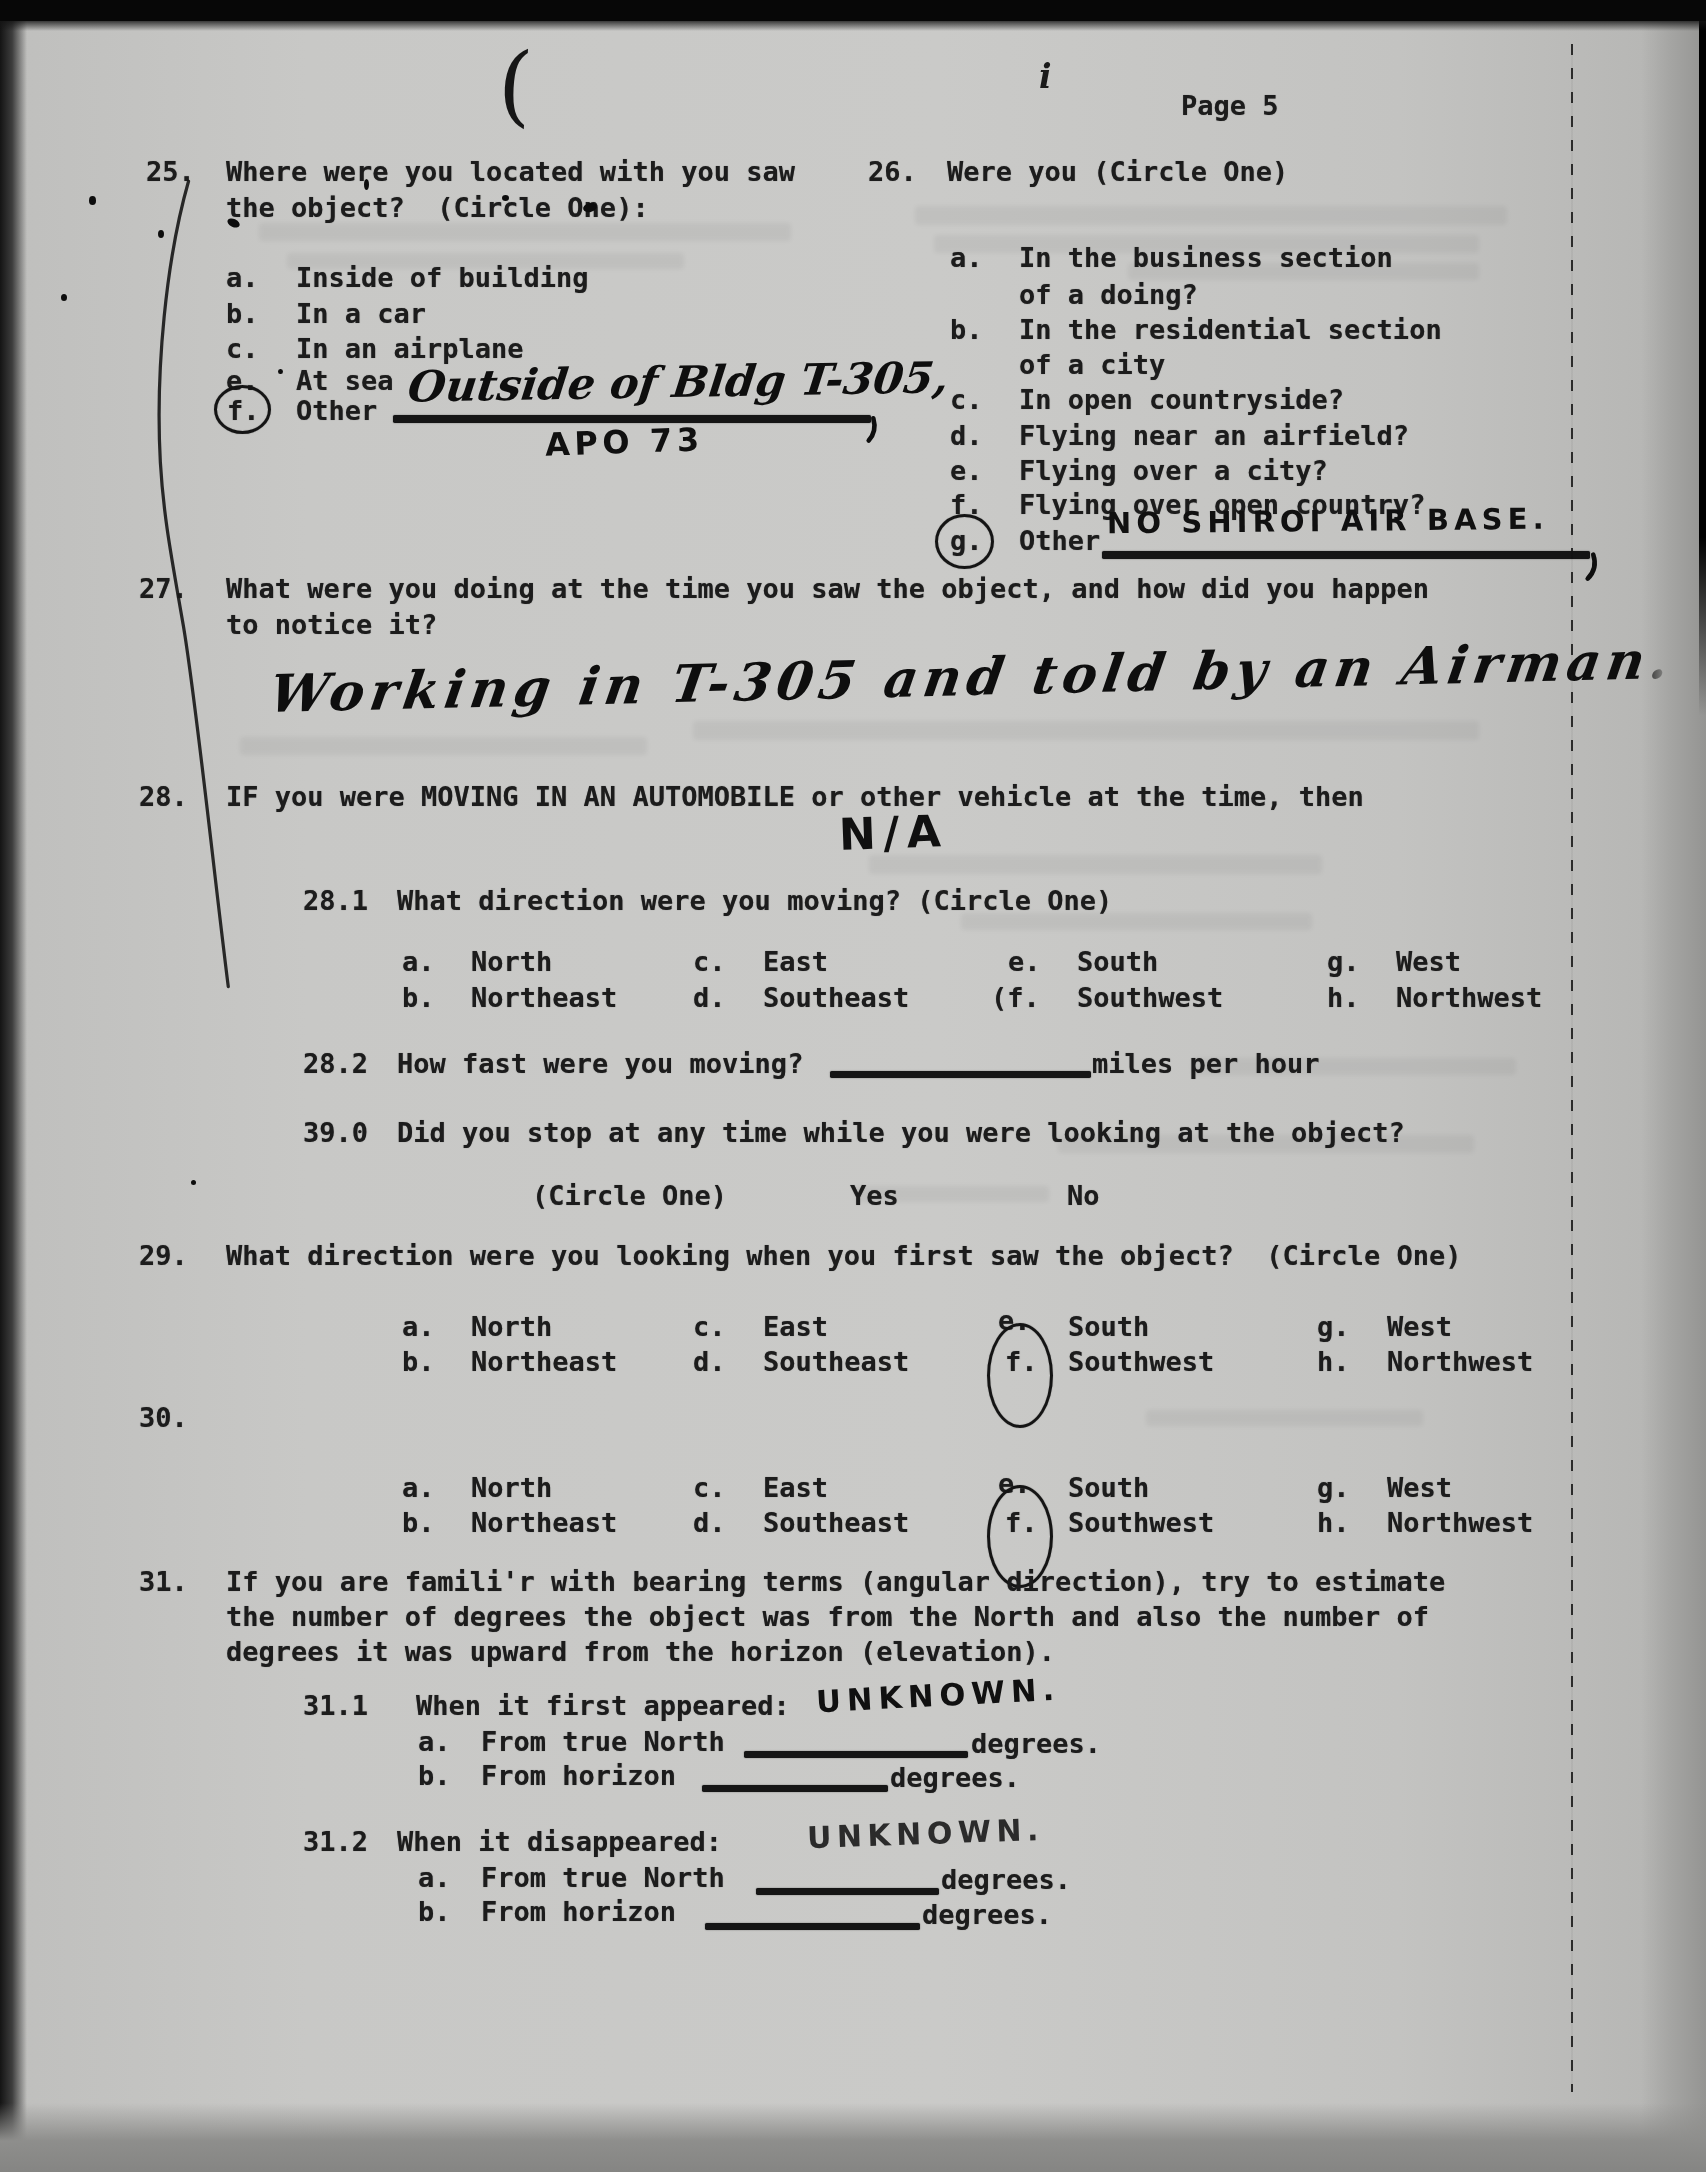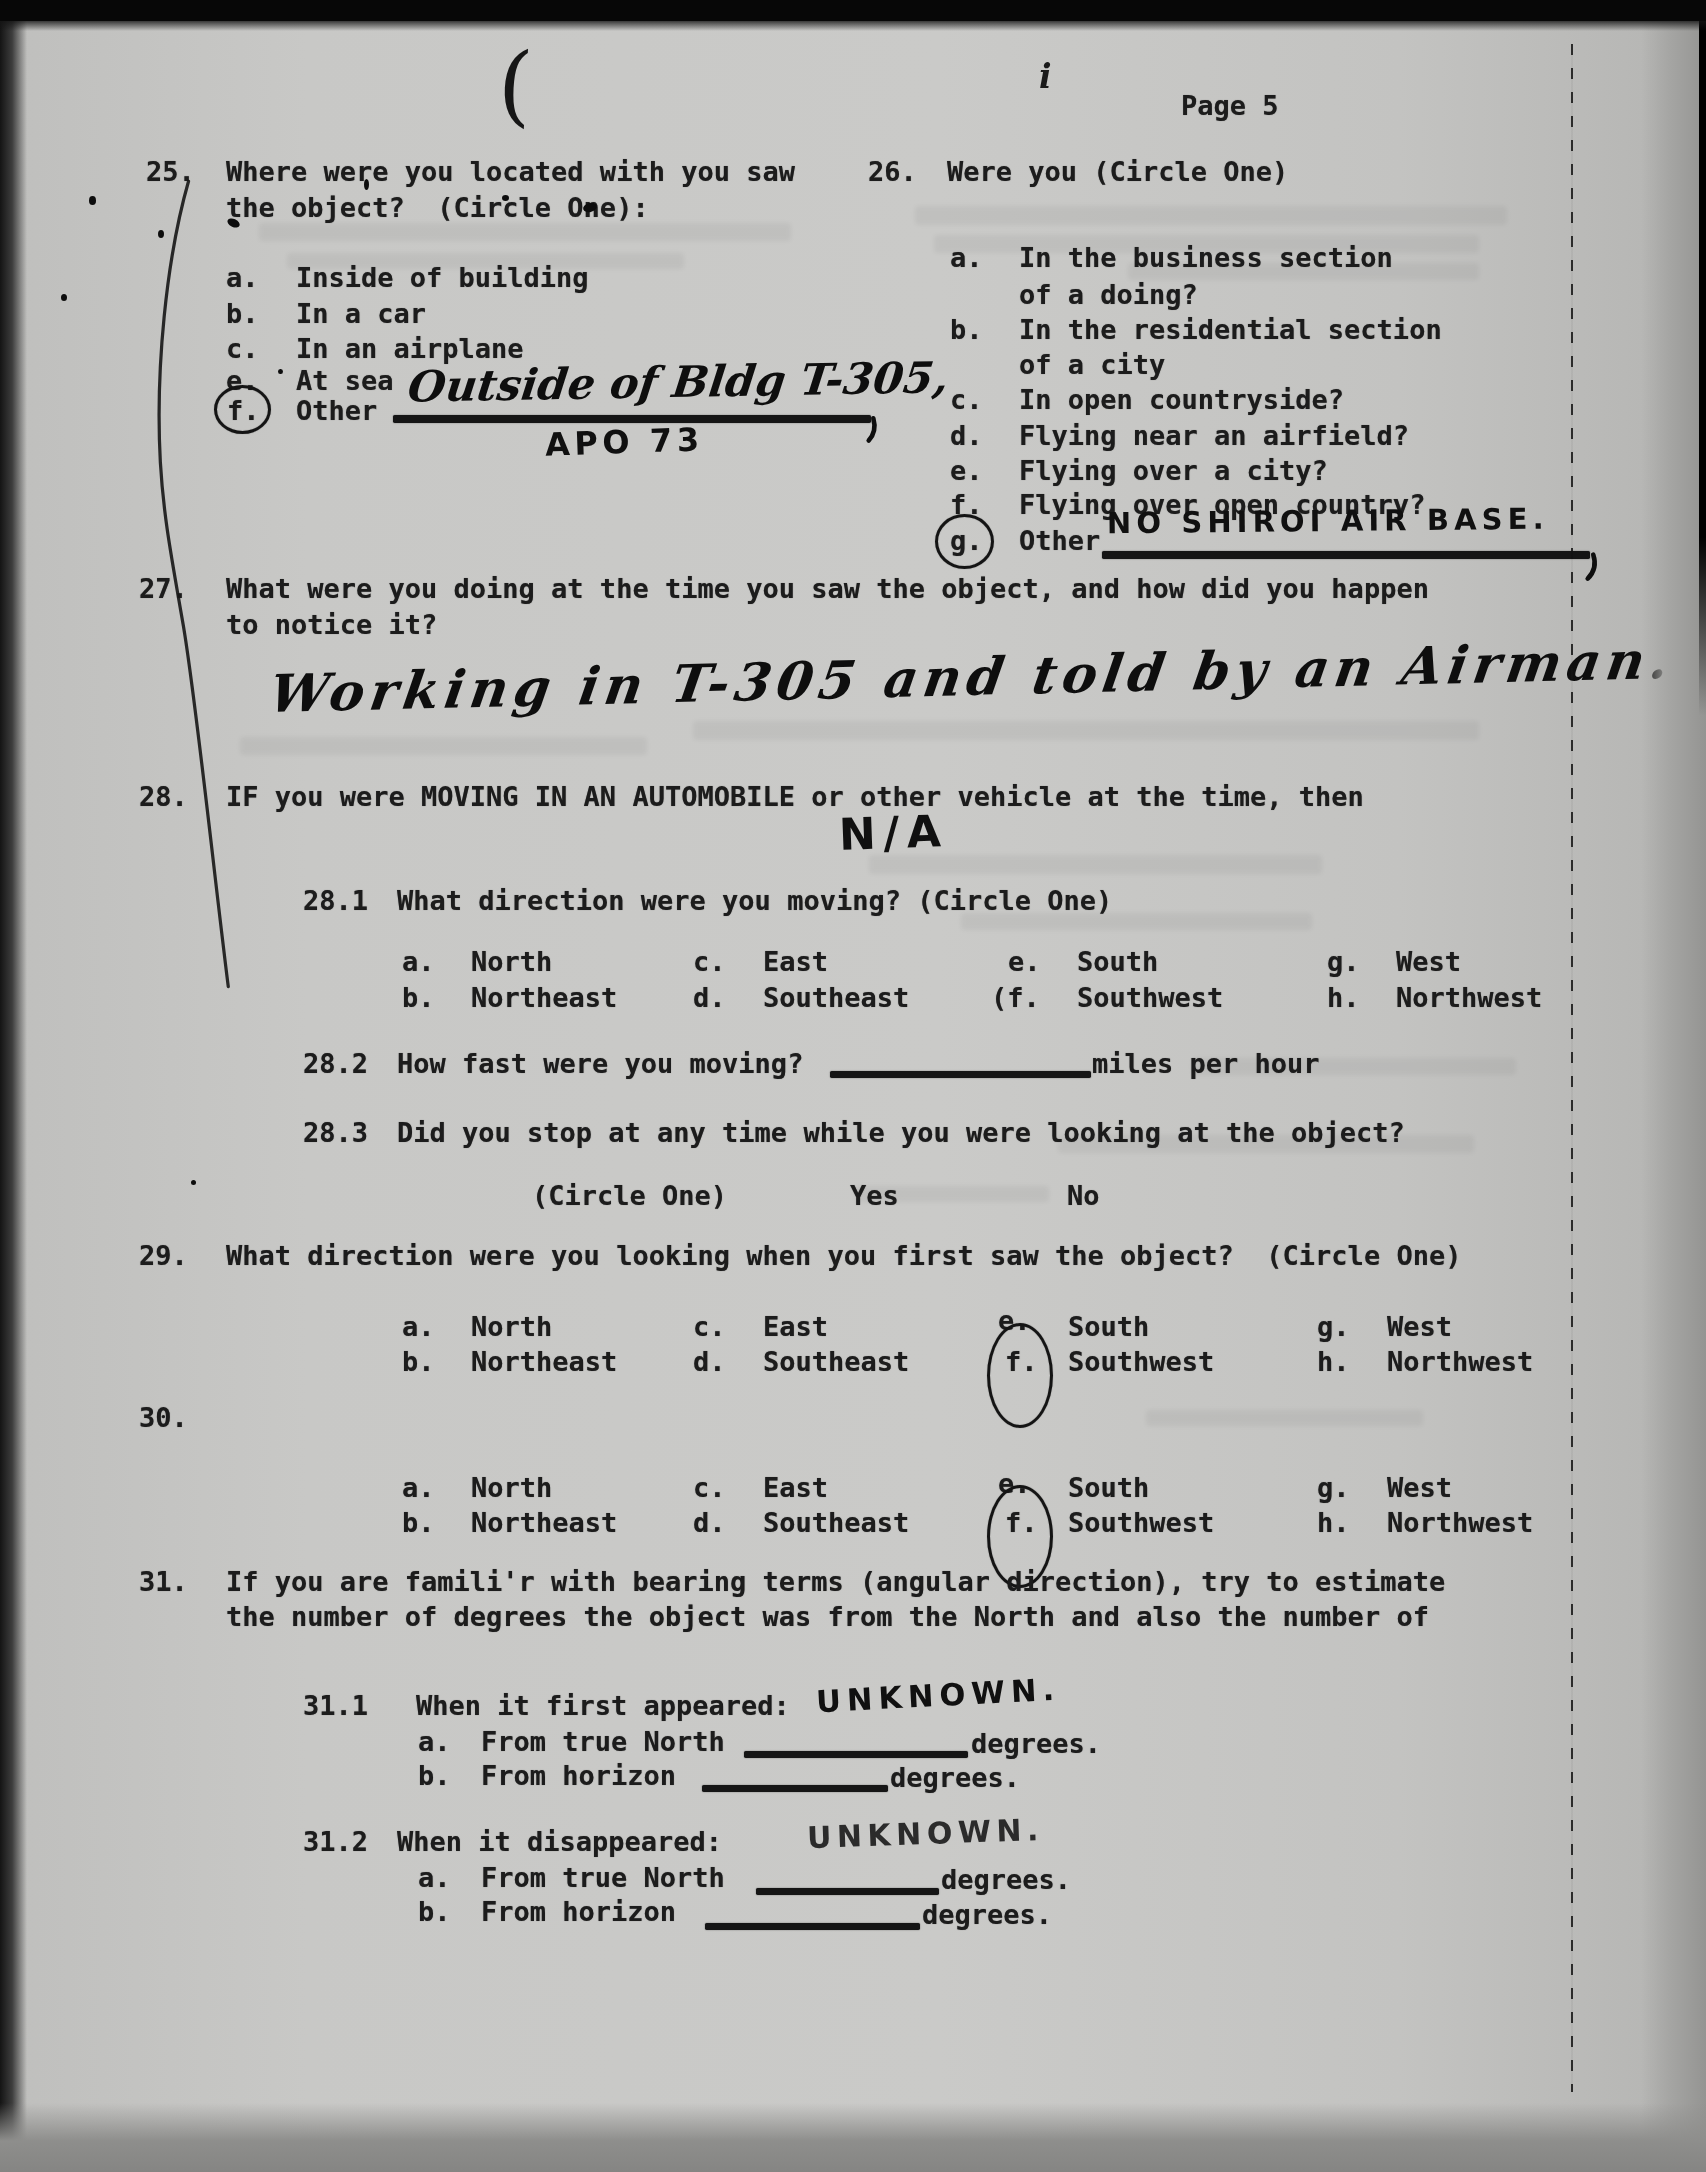--- a/index.html
+++ b/index.html
@@ -110,21 +110,21 @@
   <span class="typed" style="left:991px;top:984px;">(f.</span>
   <span class="typed" style="left:1077px;top:984px;">Southwest</span>
   <span class="typed" style="left:1327px;top:984px;">h.</span>
   <span class="typed" style="left:1396px;top:984px;">Northwest</span>
 
   <span class="typed" style="left:303px;top:1050px;">28.2</span>
   <span class="typed" style="left:397px;top:1050px;">How fast were you moving?</span>
   <div class="uline" style="left:830px;top:1071px;width:261px;height:7px;"></div>
   <span class="typed" style="left:1092px;top:1050px;">miles per hour</span>
 
-  <span class="typed" style="left:303px;top:1119px;">28.3</span>
+  <span class="typed" style="left:303px;top:1119px;">39.0</span>
   <span class="typed" style="left:397px;top:1119px;">Did you stop at any time while you were looking at the object?</span>
   <span class="typed" style="left:532px;top:1182px;">(Circle One)</span>
   <span class="typed" style="left:850px;top:1182px;">Yes</span>
   <span class="typed" style="left:1067px;top:1182px;">No</span>
 
   <span class="typed" style="left:139px;top:1242px;">29.</span>
   <span class="typed" style="left:226px;top:1242px;">What direction were you looking when you first saw the object?  (Circle One)</span>
   <span class="typed" style="left:402px;top:1313px;">a.</span>
   <span class="typed" style="left:471px;top:1313px;">North</span>
   <span class="typed" style="left:693px;top:1313px;">c.</span>
@@ -158,20 +158,21 @@
   <span class="typed" style="left:763px;top:1509px;">Southeast</span>
   <span class="typed" style="left:1005px;top:1509px;">f.</span>
   <span class="typed" style="left:1068px;top:1509px;">Southwest</span>
   <div class="circle" style="left:987px;top:1485px;width:60px;height:97px;border-width:3.7px;"></div>
   <span class="typed" style="left:1317px;top:1509px;">h.</span>
   <span class="typed" style="left:1387px;top:1509px;">Northwest</span>
 
   <span class="typed" style="left:139px;top:1568px;">31.</span>
   <span class="typed" style="left:226px;top:1568px;">If you are famili'r with bearing terms (angular direction), try to estimate</span>
   <span class="typed" style="left:226px;top:1603px;">the number of degrees the object was from the North and also the number of</span>
+  <span class="typed" style="left:226px;top:1638px;">degrees it was upward from the horizon (elevation).</span>
 
   <span class="typed" style="left:303px;top:1692px;">31.1</span>
   <span class="typed" style="left:416px;top:1692px;text-align:center;">When it first appeared:</span>
   <span class="hw-print" style="left:816px;top:1681px;font-size:30.5px;letter-spacing:6px;transform:rotate(-3deg);">UNKNOWN.</span>
   <span class="typed" style="left:418px;top:1728px;">a.</span>
   <span class="typed" style="left:481px;top:1728px;">From true North</span>
   <div class="uline" style="left:744px;top:1751px;width:224px;height:6.5px;"></div>
   <span class="typed" style="left:971px;top:1730px;">degrees.</span>
   <span class="typed" style="left:418px;top:1762px;">b.</span>
   <span class="typed" style="left:481px;top:1762px;">From horizon</span>

